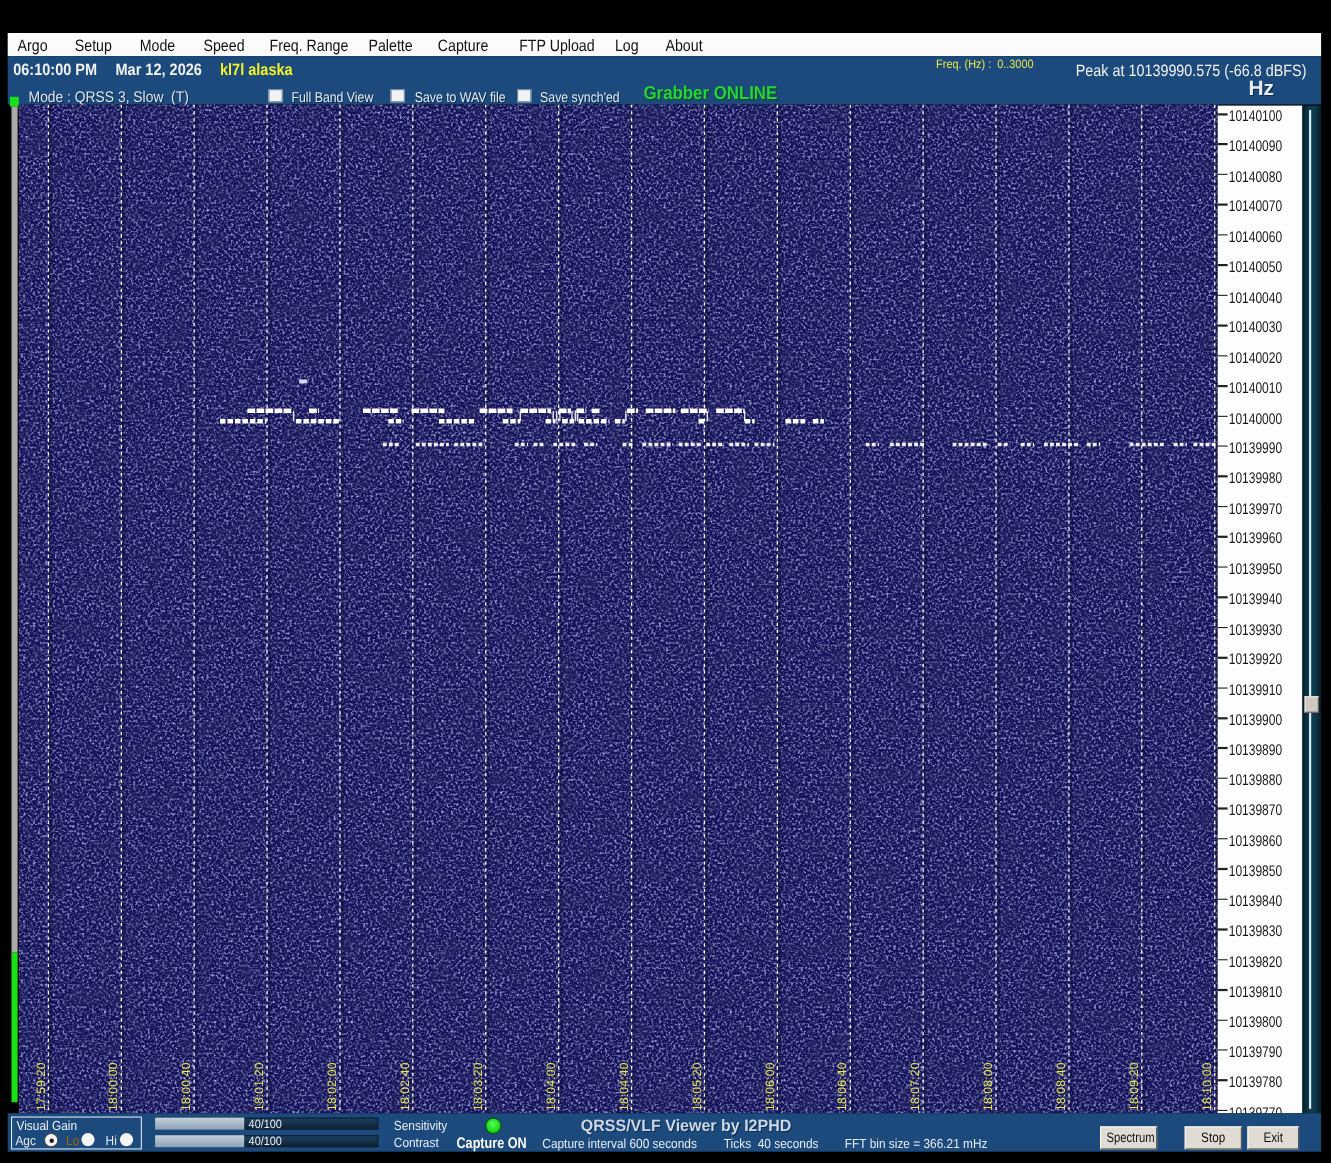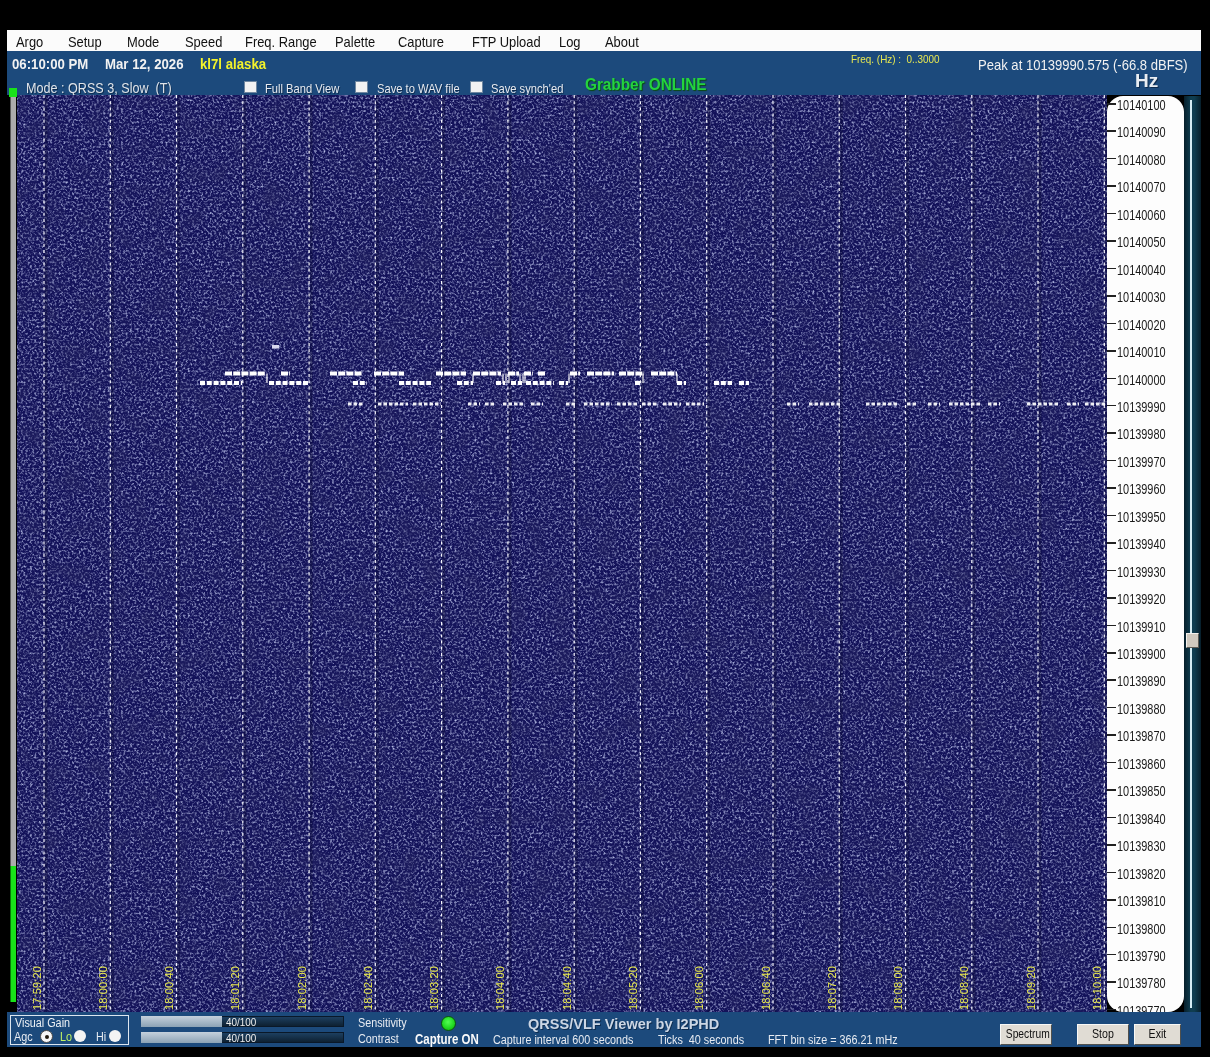--- a/index.html
+++ b/index.html
@@ -191,21 +191,21 @@
       <line x1="626" y1="278.5" x2="626" y2="288" stroke-width="1.3" opacity="0.85"></line>
       <line x1="660" y1="278.5" x2="660" y2="288" stroke-width="1.3" opacity="0.85"></line>
       <line x1="722" y1="288" x2="732" y2="288" stroke-width="4.1" stroke-dasharray="5 1.8"></line>
       <rect x="255" y="250" width="7" height="3.5" fill="#d8d8ee" stroke="none"></rect>
       </g>
       </g>
 
   </svg>
   </div>
 
-  <div style="position:absolute;left:1107px;top:96px;width:77px;height:916px;background:#fdfdfd;border-radius:16px;" id="scale">
+  <div style="position:absolute;left:1107px;top:96px;width:77px;height:916px;background:#fdfdfd;" id="scale">
   <div style="position:absolute;left:0px;top:7.0px;width:9px;height:1.6px;background:#222;"></div>
   <div class="t" style="left:10px;top:2.0px;font-size:14px;color:#1a1a1a;transform:scaleX(0.78);">10140100</div>
   <div style="position:absolute;left:0px;top:34.4px;width:9px;height:1.6px;background:#222;"></div>
   <div class="t" style="left:10px;top:29.4px;font-size:14px;color:#1a1a1a;transform:scaleX(0.78);">10140090</div>
   <div style="position:absolute;left:0px;top:61.9px;width:9px;height:1.6px;background:#222;"></div>
   <div class="t" style="left:10px;top:56.9px;font-size:14px;color:#1a1a1a;transform:scaleX(0.78);">10140080</div>
   <div style="position:absolute;left:0px;top:89.3px;width:9px;height:1.6px;background:#222;"></div>
   <div class="t" style="left:10px;top:84.3px;font-size:14px;color:#1a1a1a;transform:scaleX(0.78);">10140070</div>
   <div style="position:absolute;left:0px;top:116.8px;width:9px;height:1.6px;background:#222;"></div>
   <div class="t" style="left:10px;top:111.8px;font-size:14px;color:#1a1a1a;transform:scaleX(0.78);">10140060</div>
@@ -273,21 +273,21 @@
   <div style="position:absolute;left:1190px;top:100px;width:2px;height:908px;background:#d5ecf2;"></div>
   <div style="position:absolute;left:1186px;top:633px;width:13px;height:15px;background:#cfc9bf;border-top:1px solid #f4f2ee;border-left:1px solid #f4f2ee;border-right:1px solid #5c5a54;border-bottom:1px solid #5c5a54;box-sizing:border-box;"></div>
 
   <div class="botbar"></div>
 
   <div style="position:absolute;left:10px;top:1015px;width:119px;height:30px;border:1px solid #dde7f0;box-sizing:border-box;"></div>
   <div class="t" style="left:15px;top:1017px;font-size:12px;color:#eef2f6;transform:scaleX(0.9);">Visual Gain</div>
   <div class="t" style="left:14px;top:1031px;font-size:12px;color:#e8ecf2;transform:scaleX(0.9);">Agc</div>
   <div style="position:absolute;left:40px;top:1030px;width:13px;height:13px;border-radius:50%;background:#f6f6f6;border:1.5px solid #4a4a4a;box-sizing:border-box;"></div>
   <div style="position:absolute;left:44.5px;top:1034.5px;width:4px;height:4px;border-radius:50%;background:#221a10;"></div>
-  <div class="t" style="left:60px;top:1031px;font-size:12px;color:#bef264;transform:scaleX(0.9);">Lo</div>
+  <div class="t" style="left:60px;top:1031px;font-size:12px;color:#a16207;transform:scaleX(0.9);">Lo</div>
   <div style="position:absolute;left:74px;top:1030px;width:12px;height:12px;border-radius:50%;background:#f4f4f4;"></div>
   <div class="t" style="left:96px;top:1031px;font-size:12px;color:#e8ecf2;transform:scaleX(0.9);">Hi</div>
   <div style="position:absolute;left:109px;top:1030px;width:12px;height:12px;border-radius:50%;background:#f4f4f4;"></div>
 
   <div style="position:absolute;left:141px;top:1016px;width:203px;height:11px;background:linear-gradient(180deg,#1d3f60,#0e2132);border:1px solid #0a1828;box-sizing:border-box;"></div>
   <div style="position:absolute;left:141px;top:1016px;width:81px;height:11px;background:linear-gradient(180deg,#c5d1dc,#8ba2b5);"></div>
   <div class="t" style="left:226px;top:1017px;font-size:11px;color:#f0f0f0;transform:scaleX(0.9);">40/100</div>
   <div style="position:absolute;left:141px;top:1032px;width:203px;height:11px;background:linear-gradient(180deg,#1d3f60,#0e2132);border:1px solid #0a1828;box-sizing:border-box;"></div>
   <div style="position:absolute;left:141px;top:1032px;width:81px;height:11px;background:linear-gradient(180deg,#c5d1dc,#8ba2b5);"></div>
   <div class="t" style="left:226px;top:1033px;font-size:11px;color:#f0f0f0;transform:scaleX(0.9);">40/100</div>

